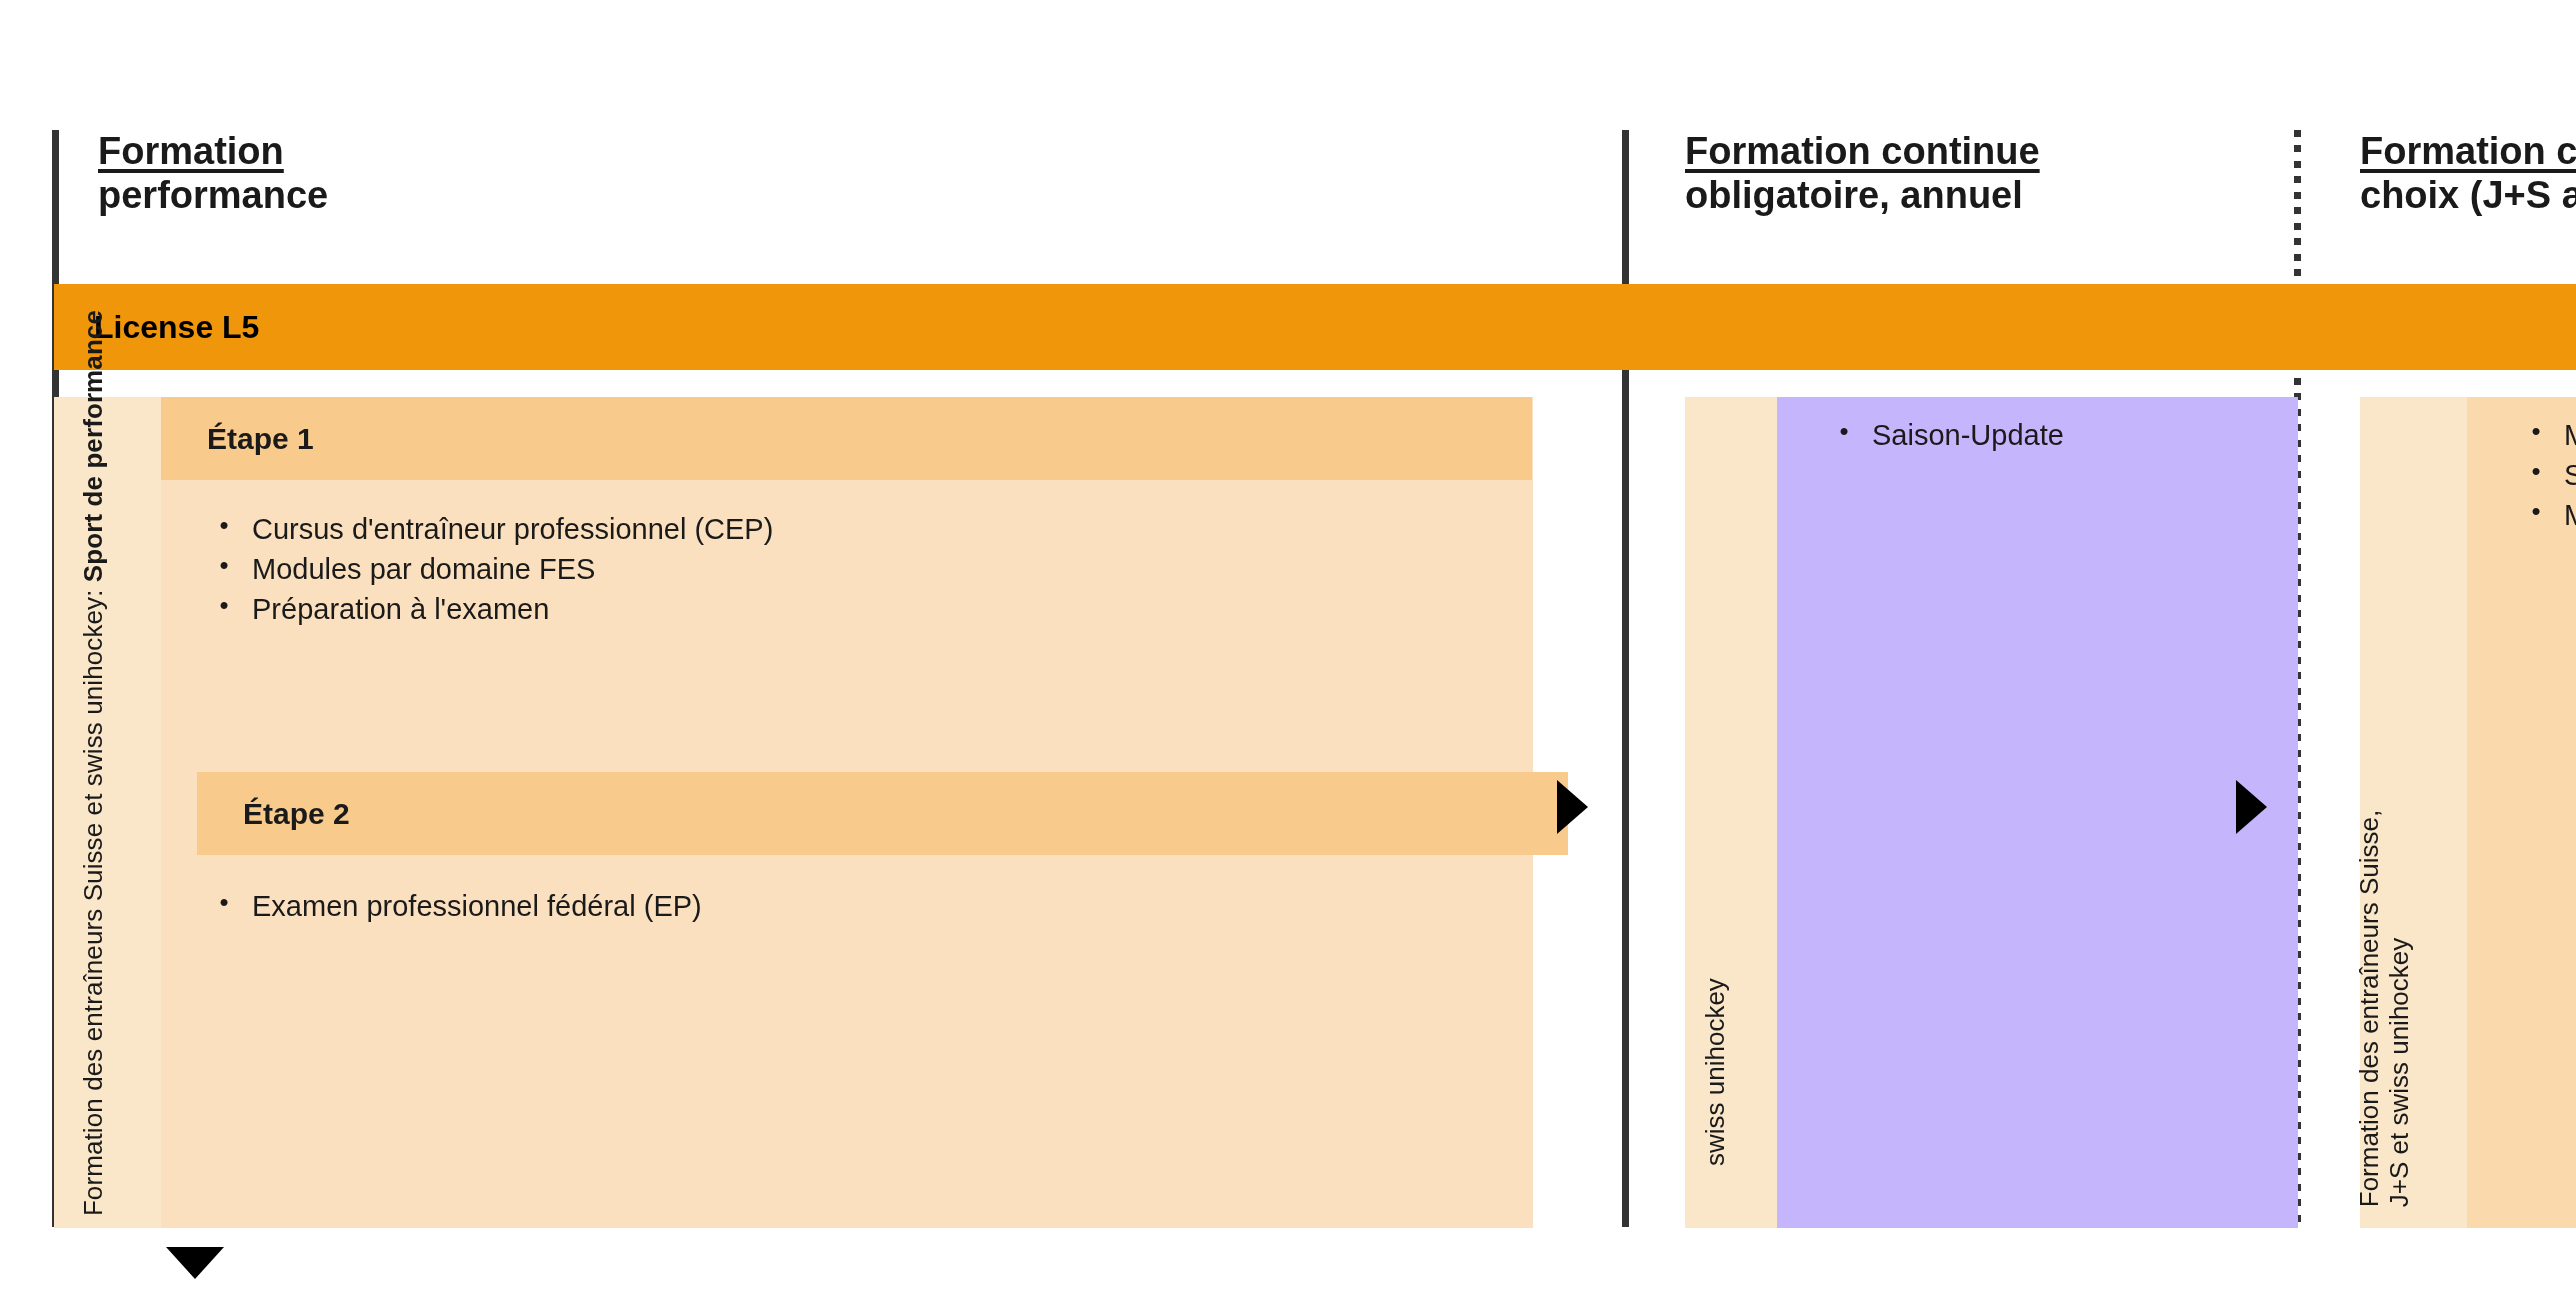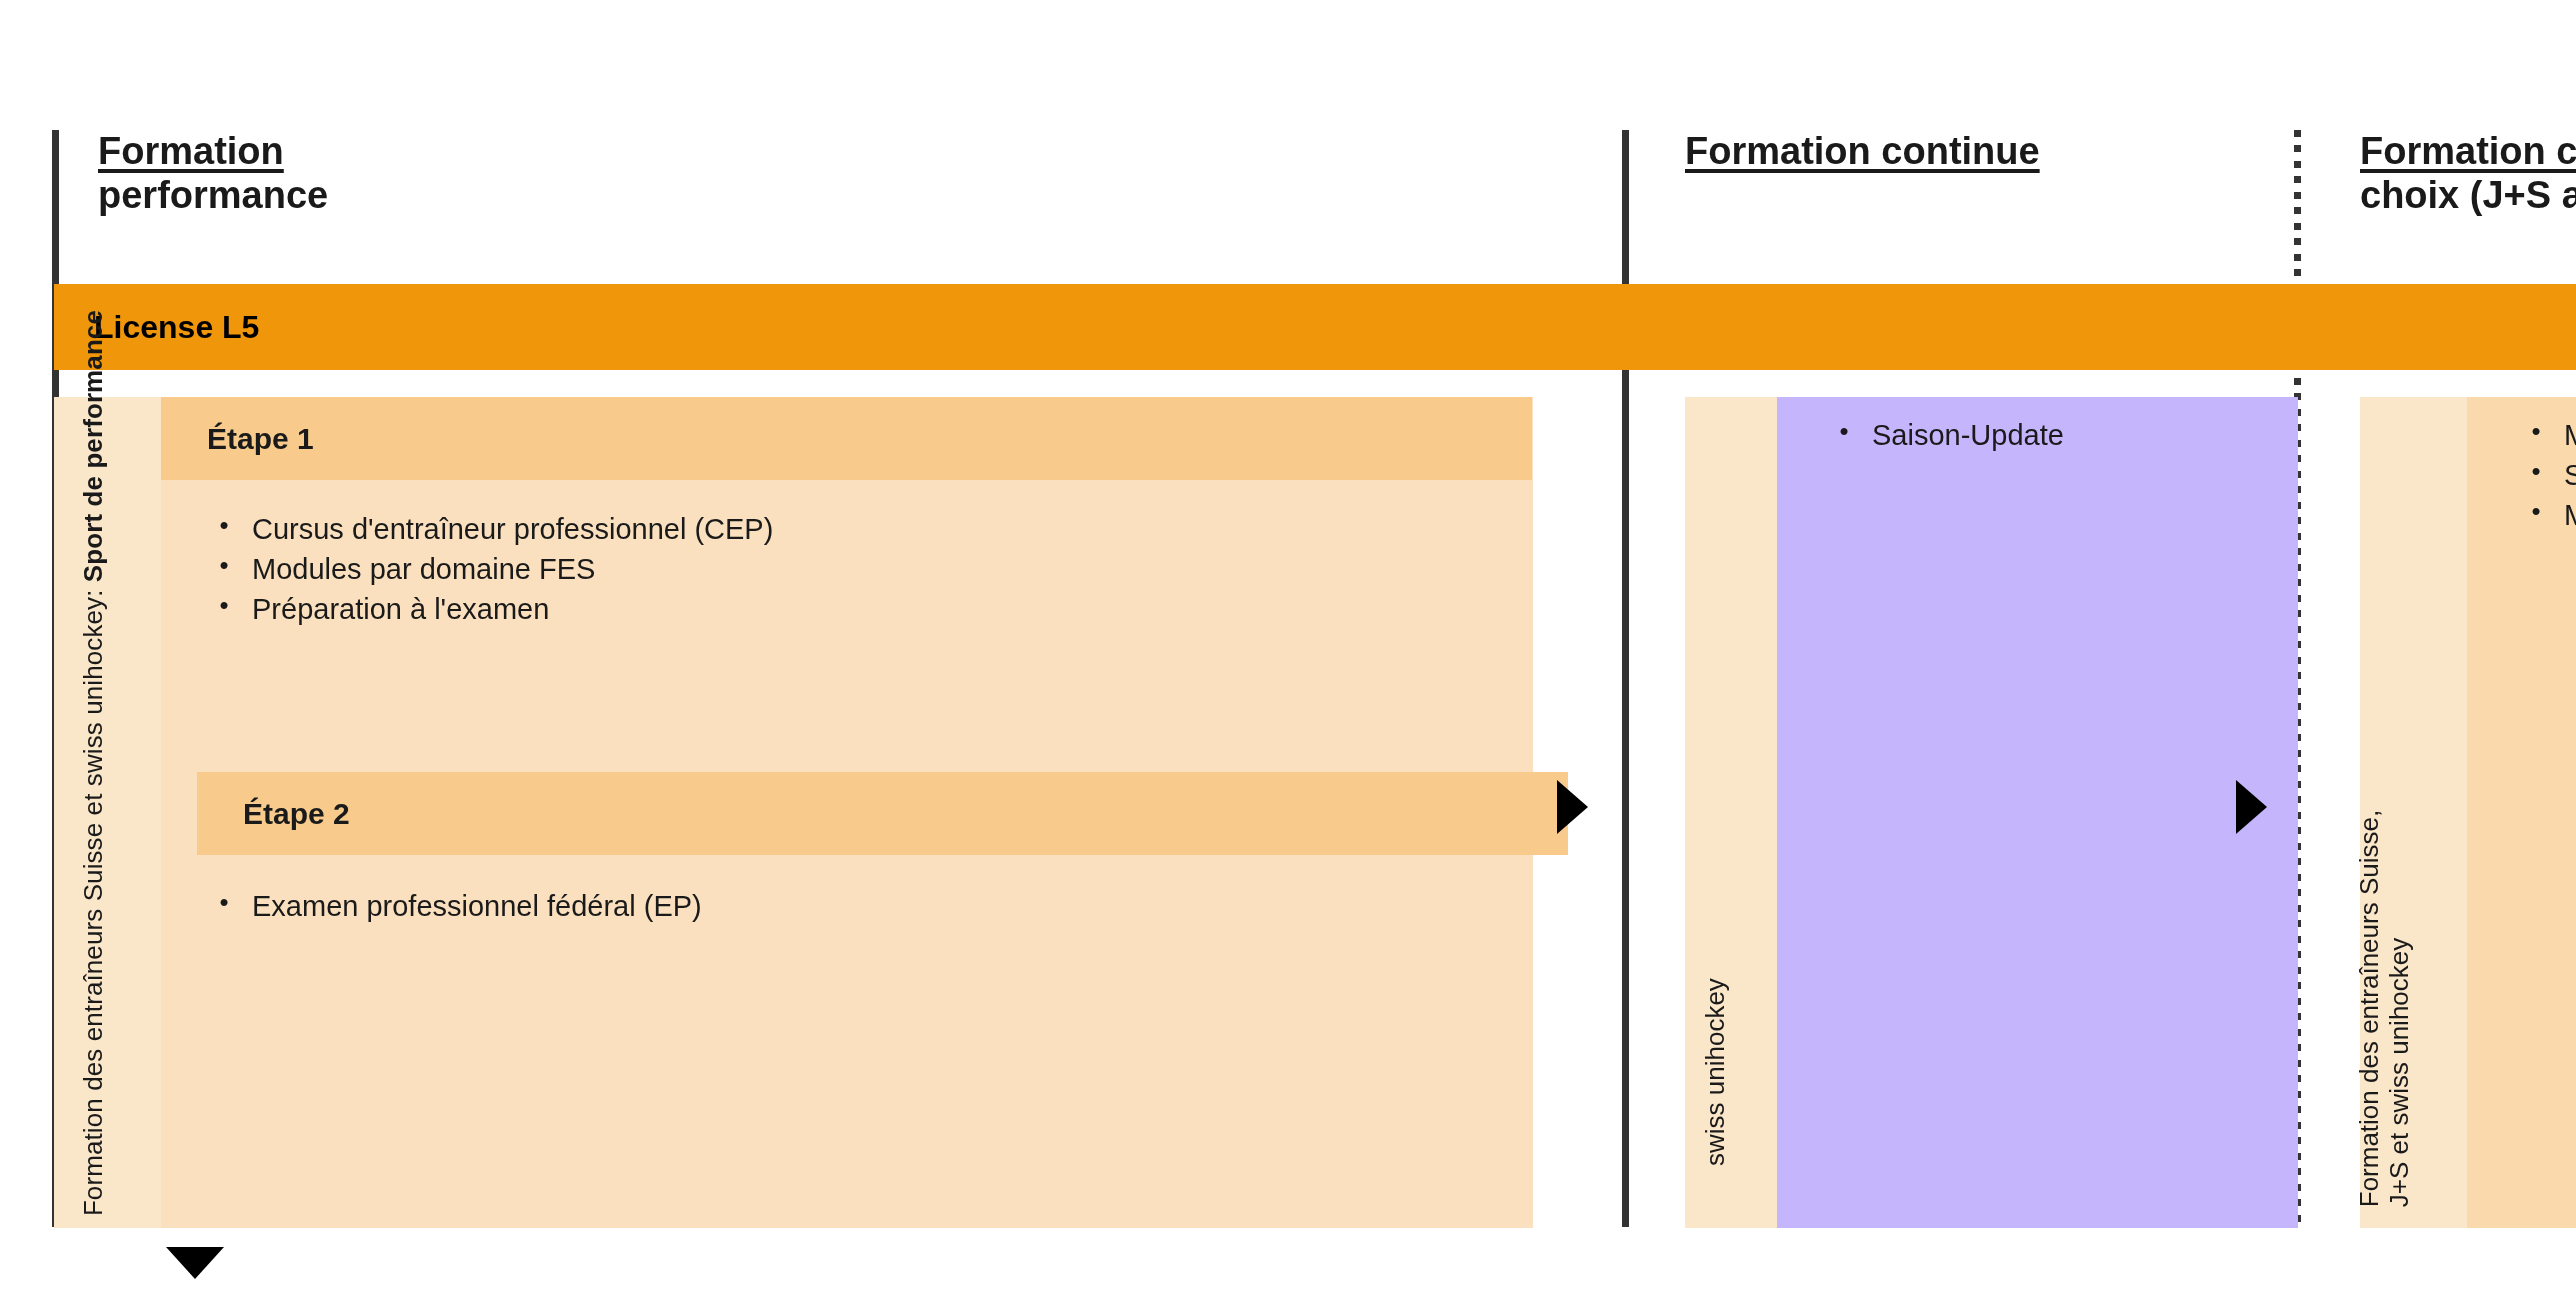--- a/index.html
+++ b/index.html
@@ -104,20 +104,21 @@
   <div class="vrule vrule-left"></div>
   <div class="vrule vrule-mid"></div>
   <div class="vrule vrule-dotted"></div>
 
   <div class="hdr hdr-1">
     <div class="l1">Formation</div>
     <div class="l2">performance</div>
   </div>
   <div class="hdr hdr-2">
     <div class="l1">Formation continue</div>
+    <div class="l2">obligatoire, annuel</div>
   </div>
   <div class="hdr hdr-3">
     <div class="l1">Formation continue</div>
     <div class="l2">choix (J+S au moins tous les 2 ans)</div>
   </div>
 
   <div class="license-band">
     <div class="label">License L5</div>
   </div>
 

